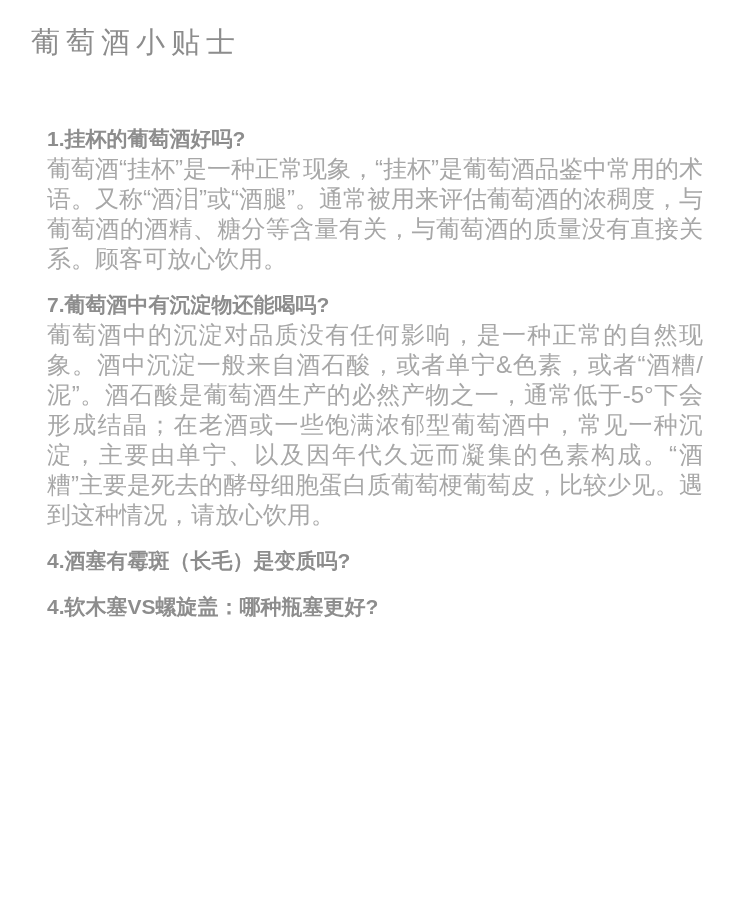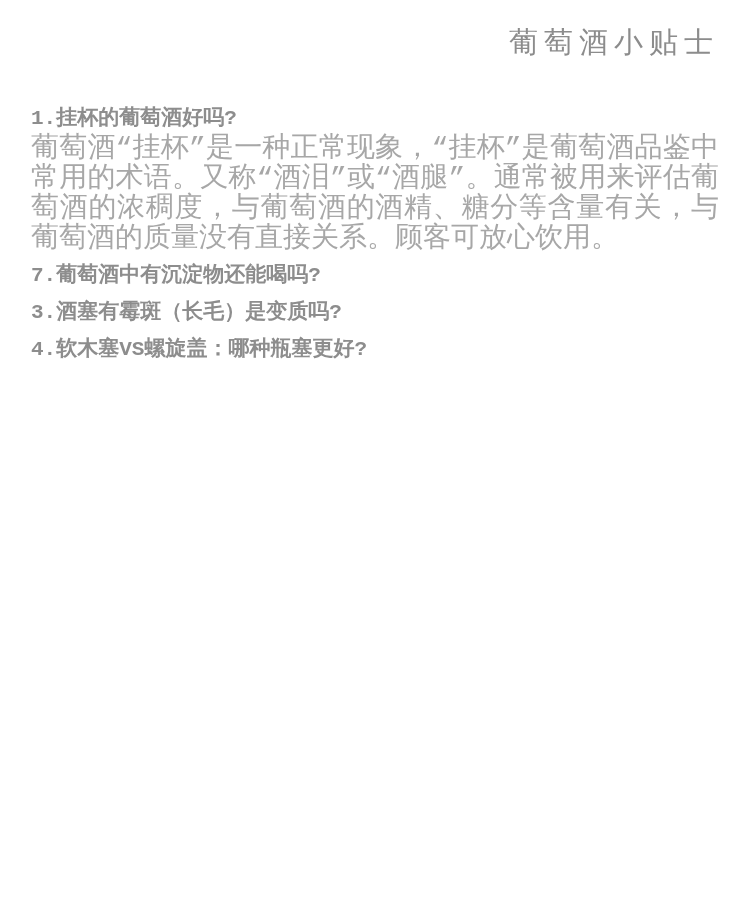--- a/index.html
+++ b/index.html
@@ -11,62 +11,63 @@
     overflow: hidden;
     font-family: "Liberation Sans", sans-serif;
   }
   .page {
     box-sizing: border-box;
     width: 750px;
     height: 900px;
     padding: 24px 31px 0 31px;
   }
   .page-title {
-    margin: 0 0 44px 0;
-    text-align: right;
+    margin: 0 0 64px 0;
+    text-align: left;
     font-size: 29px;
     line-height: 36px;
     font-weight: 400;
     letter-spacing: 6px;
     color: #8c8c8c;
   }
   .section-heading {
     margin: 7px 0 0 0;
     font-size: 21px;
     line-height: 30px;
     font-weight: 700;
     color: #8d8d8d;
   }
   .section-paragraph {
     margin: 0;
-    font-size: 28px;
+    font-size: 24px;
     line-height: 30px;
     color: #a7a7a7;
     text-align: justify;
     text-justify: inter-ideograph;
   }
-  section { margin: 0; padding: 0; font-family: Liberation Mono, monospace; }
+  section { margin: 16px; padding: 0; }
 </style>
 </head>
 <body>
 
 <div class="page">
 
   <h1 class="page-title">葡萄酒小贴士</h1>
 
   <section>
     <h2 class="section-heading">1.挂杯的葡萄酒好吗?</h2>
     <p class="section-paragraph">葡萄酒“挂杯”是一种正常现象，“挂杯”是葡萄酒品鉴中常用的术语。又称“酒泪”或“酒腿”。通常被用来评估葡萄酒的浓稠度，与葡萄酒的酒精、糖分等含量有关，与葡萄酒的质量没有直接关系。顾客可放心饮用。</p>
   </section>
 
   <section>
     <h2 class="section-heading">7.葡萄酒中有沉淀物还能喝吗?</h2>
+    <p class="section-paragraph">葡萄酒中的沉淀对品质没有任何影响，是一种正常的自然现象。酒中沉淀一般来自酒石酸，或者单宁&amp;色素，或者“酒糟/泥”。酒石酸是葡萄酒生产的必然产物之一，通常低于-5°下会形成结晶；在老酒或一些饱满浓郁型葡萄酒中，常见一种沉淀，主要由单宁、以及因年代久远而凝集的色素构成。“酒糟”主要是死去的酵母细胞蛋白质葡萄梗葡萄皮，比较少见。遇到这种情况，请放心饮用。</p>
   </section>
 
   <section>
-    <h2 class="section-heading">3.酒塞有霉斑（长毛）是变质吗?</h2>
+    <h2 class="section-heading">4.酒塞有霉斑（长毛）是变质吗?</h2>
   </section>
 
   <section>
     <h2 class="section-heading">4.软木塞VS螺旋盖：哪种瓶塞更好?</h2>
   </section>
 
 </div>
 
 </body></html>

